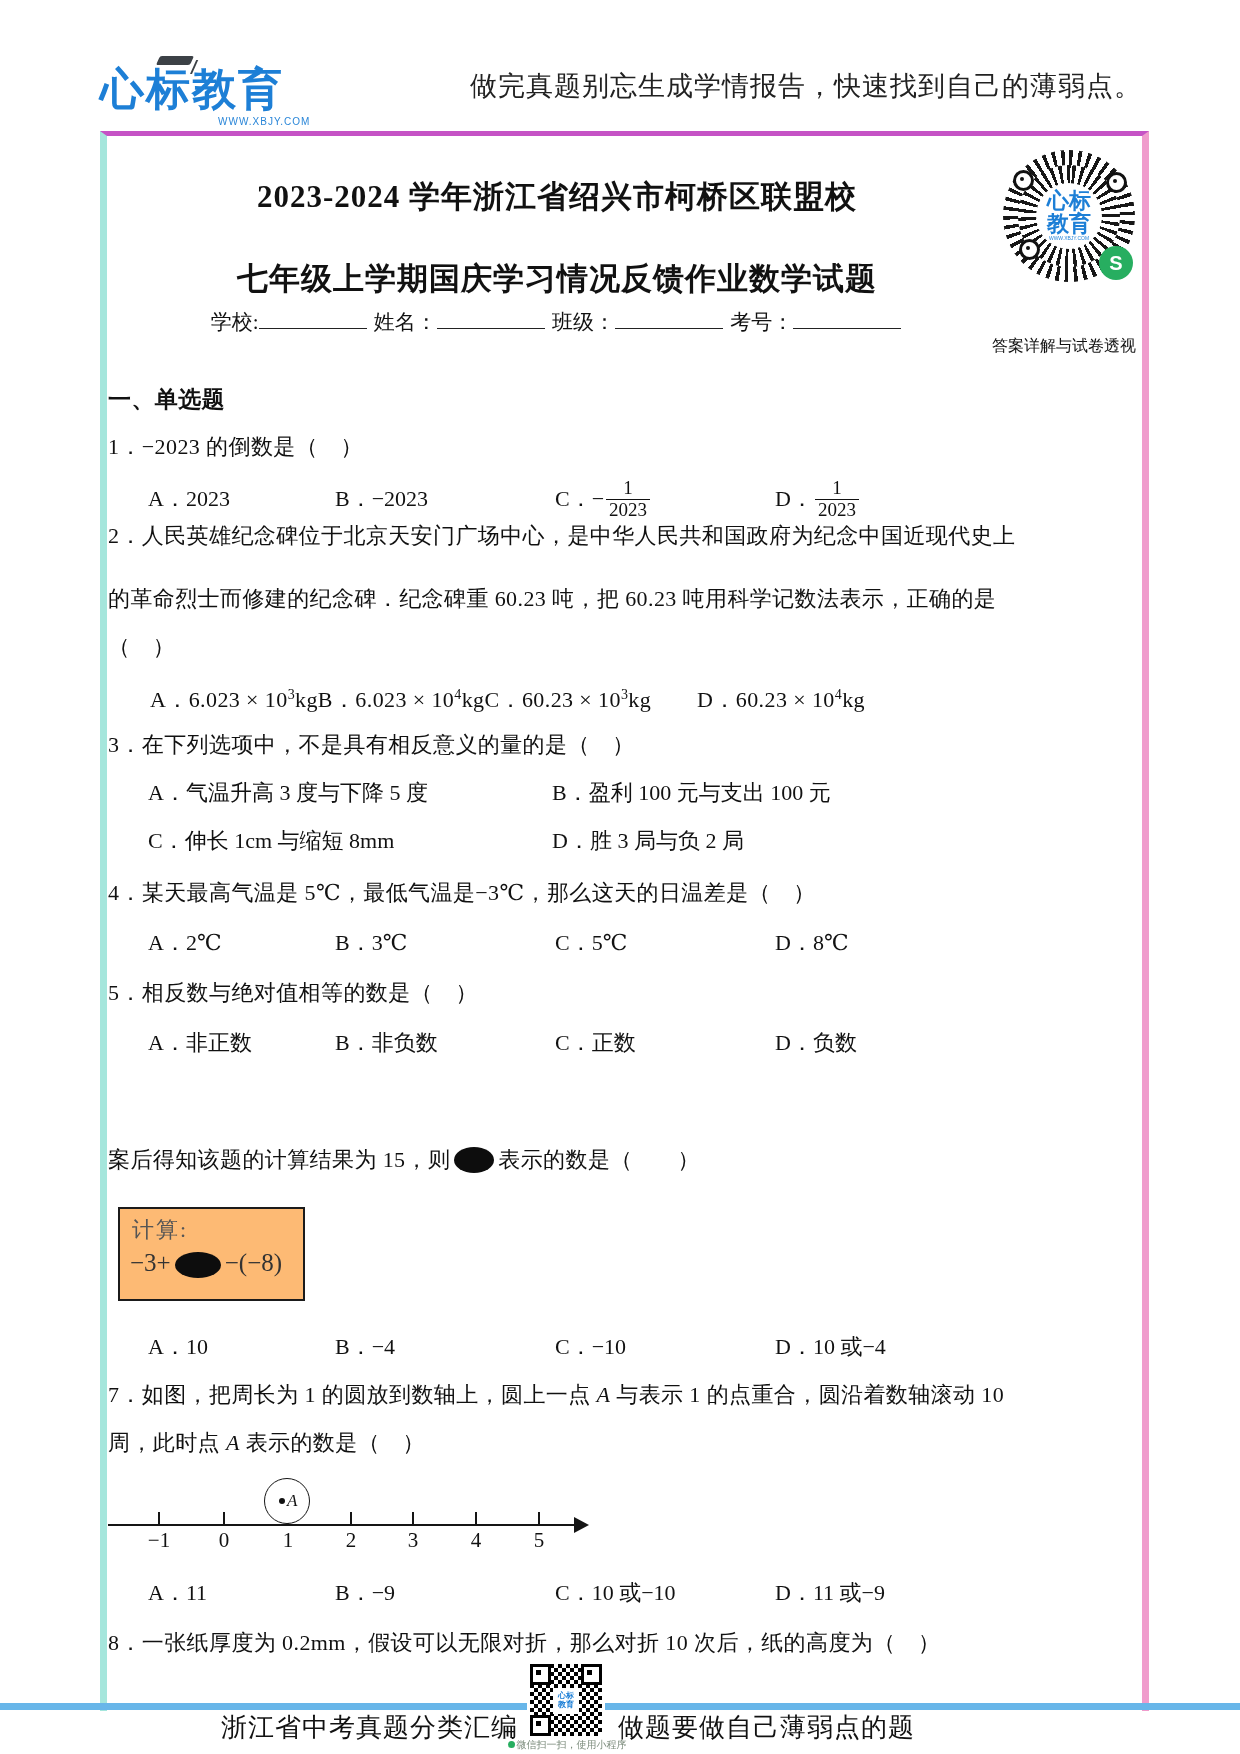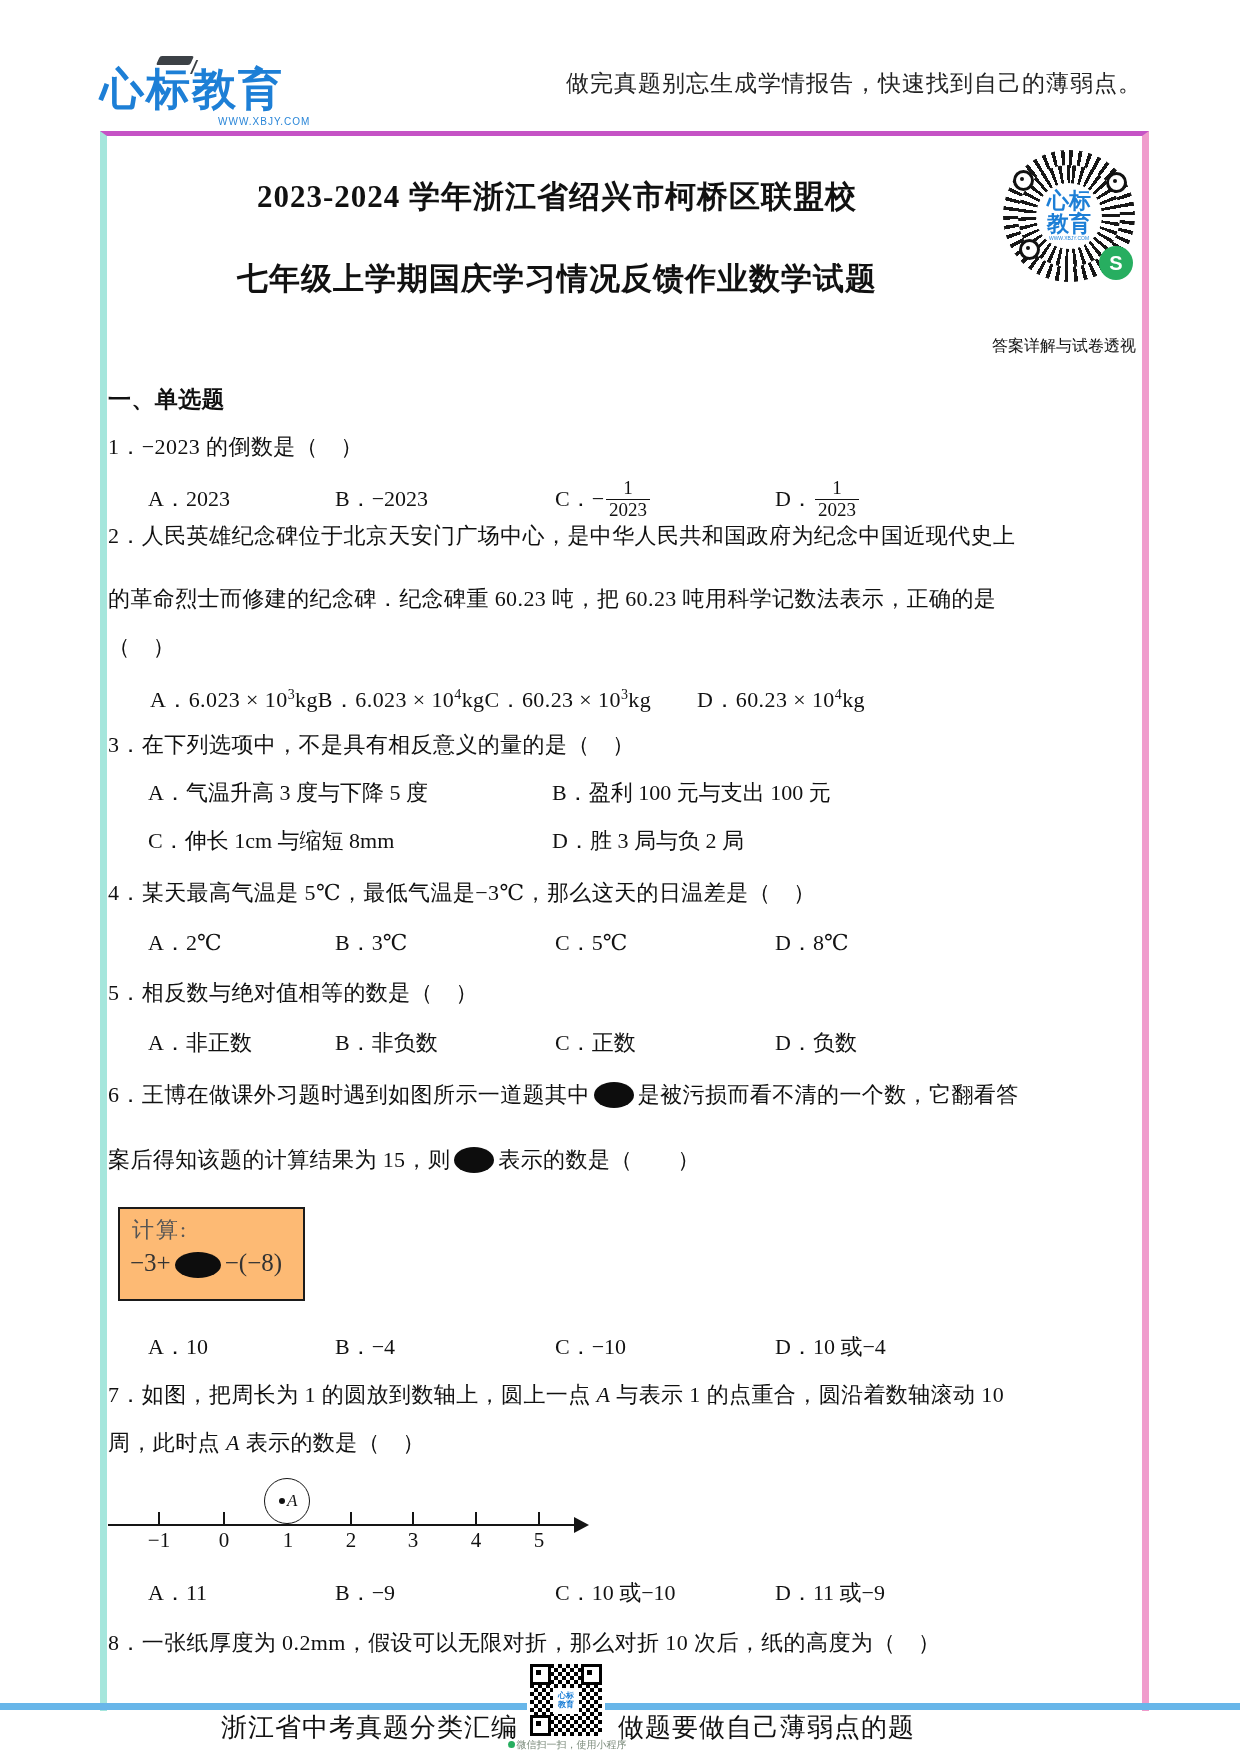--- a/index.html
+++ b/index.html
@@ -8,21 +8,21 @@
 
   
   .logo{position:absolute;left:100px;top:26px;width:330px;height:66px;}
   .logo .logo-main{font-family:"Liberation Sans","DejaVu Sans",sans-serif;
         font-weight:bold;font-size:44px;line-height:58px;color:#1d7fd6;letter-spacing:2px;}
   .logo .cap{position:absolute;left:58px;top:-4px;width:34px;height:9px;background:#3c4146;
         transform:skewX(-24deg);border-radius:2px;}
   .logo .cap::after{content:"";position:absolute;right:-6px;top:4px;width:2px;height:14px;background:#3c4146;}
   .logo .logo-url{position:absolute;left:118px;top:56px;font-family:"Liberation Sans",sans-serif;
         font-size:10px;color:#2a86d8;letter-spacing:1px;}
-  .slogan{position:absolute;right:98px;top:34px;font-size:23px;color:#222;letter-spacing:1px;white-space:nowrap;}
+  .slogan{position:absolute;right:98px;top:34px;font-size:27px;color:#222;letter-spacing:1px;white-space:nowrap;}
 
   
   .sheet{position:absolute;left:100px;top:97px;width:1035px;height:1575px;background:#fff;
          border-top:5px solid #c553c5;border-left:7px solid #a5e6dc;border-right:7px solid #f09ccc;}
   .sheet .abs{position:absolute;white-space:nowrap;}
 
   .title1{left:0;top:40px;width:900px;text-align:center;font-size:31px;font-weight:bold;letter-spacing:1px;}
   .title2{left:0;top:122px;width:900px;text-align:center;font-size:31px;font-weight:bold;letter-spacing:1px;}
   .infoline{left:0;top:172px;width:900px;text-align:center;font-size:21px;}
   .blank{display:inline-block;width:108px;height:20px;border-bottom:1.6px solid #222;margin-right:2px;}
@@ -127,20 +127,26 @@
         <span class="l2">教育</span>
         <span class="lu">WWW.XBJY.COM</span>
       </div>
       <div class="bullseye" style="left:10px;top:20px;"></div>
       <div class="bullseye" style="right:8px;top:22px;"></div>
       <div class="bullseye" style="left:16px;bottom:22px;"></div>
       <div class="wx">S</div>
     </div>
     <div class="abs qr-caption">答案详解与试卷透视</div>
 
+    <div class="abs infoline">
+      <span>学校:</span><span class="blank"></span>
+      <span>姓名：</span><span class="blank"></span>
+      <span>班级：</span><span class="blank"></span>
+      <span>考号：</span><span class="blank"></span>
+    </div>
 
     <div class="abs line sec" style="top:248px;">一、单选题</div>
 
     <div class="abs line" style="top:295px;">1．−2023 的倒数是（　）</div>
     <div class="abs row-f" style="top:334px;">
       <span class="plain cA">A．2023</span>
       <span class="plain cB">B．−2023</span>
       <span class="fopt cC">
         <span>C．</span>
           <span class="sign">−</span>
@@ -184,23 +190,20 @@
     </div>
 
     <div class="abs line" style="top:841px;">5．相反数与绝对值相等的数是（　）</div>
     <div class="abs row" style="top:891px;">
       <span class="opt cA">A．非正数</span>
       <span class="opt cB">B．非负数</span>
       <span class="opt cC">C．正数</span>
       <span class="opt cD">D．负数</span>
     </div>
 
-    <div class="abs line" style="top:943px;">
-      <span>6．王博在做课外习题时遇到如图所示一道题其中</span><span class="blob"></span><span>是被污损而看不清的一个数，它翻看答</span>
-    </div>
     <div class="abs line" style="top:1008px;">
       <span>案后得知该题的计算结果为 15，则</span><span class="blob"></span><span>表示的数是（　　）</span>
     </div>
     <div class="abs calcbox">
       <div class="bt">计算:</div>
       <div class="expr">
         <span>−3+</span><span class="blob"></span><span>−(−8)</span>
       </div>
     </div>
     <div class="abs row" style="top:1195px;">

